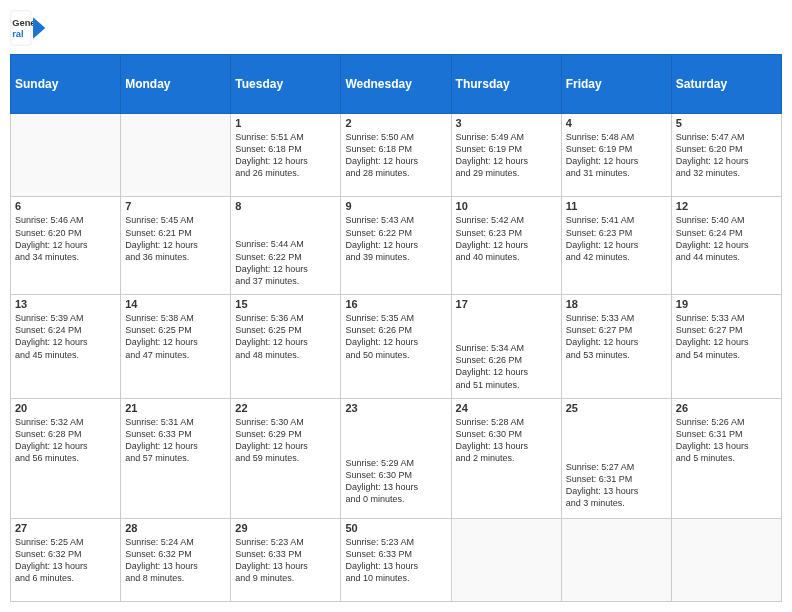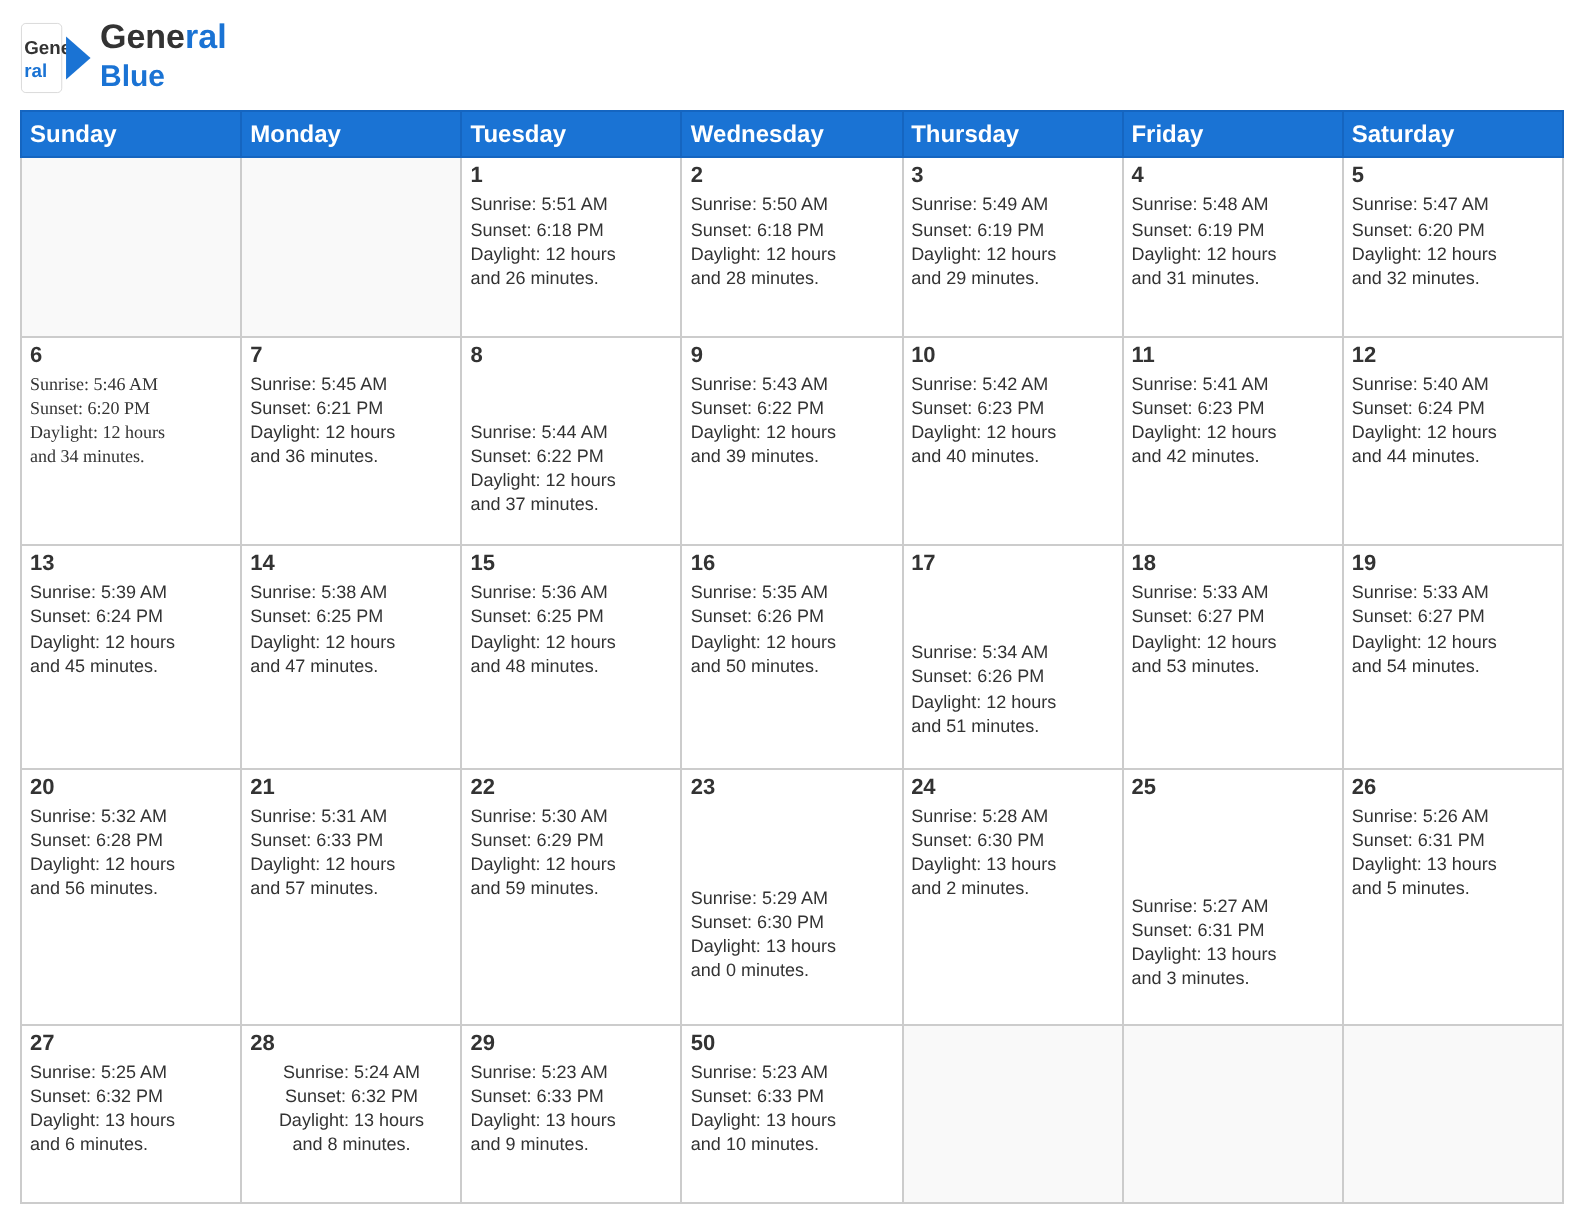--- a/index.html
+++ b/index.html
@@ -43,21 +43,21 @@
     .calendar {
       flex: 1;
       border: 1px solid #ccc;
       border-collapse: collapse;
       width: 100%;
       table-layout: fixed;
     }
     .calendar th {
       background: #1a73d4;
       color: #fff;
-      padding: 4px 4px;
+      padding: 22px 4px;
       font-size: 12px;
       font-weight: bold;
       text-align: left;
       border: 1px solid #1565c0;
     }
     .calendar td {
       border: 1px solid #ccc;
       vertical-align: top;
       padding: 3px 4px;
       font-size: 9.5px;
@@ -86,21 +86,20 @@
 
 <div class="page">
   <div class="header">
     <div class="logo">
     <svg width="36" height="36" viewBox="0 0 50 50">
       <rect x="1" y="1" width="28" height="48" rx="3" fill="#fff" stroke="#ccc" stroke-width="0.5"></rect>
       <text x="3" y="22" font-size="13" fill="#333" font-weight="bold" font-family="Arial">Gene-</text>
       <text x="3" y="38" font-size="13" fill="#1a73d4" font-weight="bold" font-family="Arial">ral</text>
       <polygon points="32,10 49,25 32,40" fill="#1a73d4"></polygon>
     </svg>
-    <div style="font-size:17px;font-weight:bold;color:#333;line-height:1.1;">Gene<span style="color:#1a73d4">ral</span><br><span style="color:#1a73d4;font-size:15px;">Blue</span></div>
   </div>
     <div class="title-block">
       <div class="main-title"></div>
       <div class="subtitle"></div>
     </div>
   </div>
 
   <table class="calendar">
     <thead>
       <tr>
@@ -149,21 +148,21 @@
             <span class="day-num">5</span>
             <div class="day-info" style="white-space: pre-line;">Sunrise: 5:47 AM
 Sunset: 6:20 PM
 Daylight: 12 hours
 and 32 minutes.</div>
           </td>
         </tr>
         <tr>
           <td>
             <span class="day-num">6</span>
-            <div class="day-info" style="white-space: pre-line; font-family: Liberation Serif, serif;">Sunrise: 5:46 AM
+            <div class="day-info" style="white-space: pre-line;">Sunrise: 5:46 AM
 Sunset: 6:20 PM
 Daylight: 12 hours
 and 34 minutes.</div>
           </td>
           <td>
             <span class="day-num">7</span>
             <div class="day-info" style="white-space: pre-line;">Sunrise: 5:45 AM
 Sunset: 6:21 PM
 Daylight: 12 hours
 and 36 minutes.</div>
@@ -309,21 +308,21 @@
         <tr>
           <td>
             <span class="day-num">27</span>
             <div class="day-info" style="white-space: pre-line;">Sunrise: 5:25 AM
 Sunset: 6:32 PM
 Daylight: 13 hours
 and 6 minutes.</div>
           </td>
           <td>
             <span class="day-num">28</span>
-            <div class="day-info" style="white-space: pre-line; text-align: center;">Sunrise: 5:24 AM
+            <div class="day-info" style="white-space: pre-line;">Sunrise: 5:24 AM
 Sunset: 6:32 PM
 Daylight: 13 hours
 and 8 minutes.</div>
           </td>
           <td>
             <span class="day-num">29</span>
             <div class="day-info" style="white-space: pre-line;">Sunrise: 5:23 AM
 Sunset: 6:33 PM
 Daylight: 13 hours
 and 9 minutes.</div>

